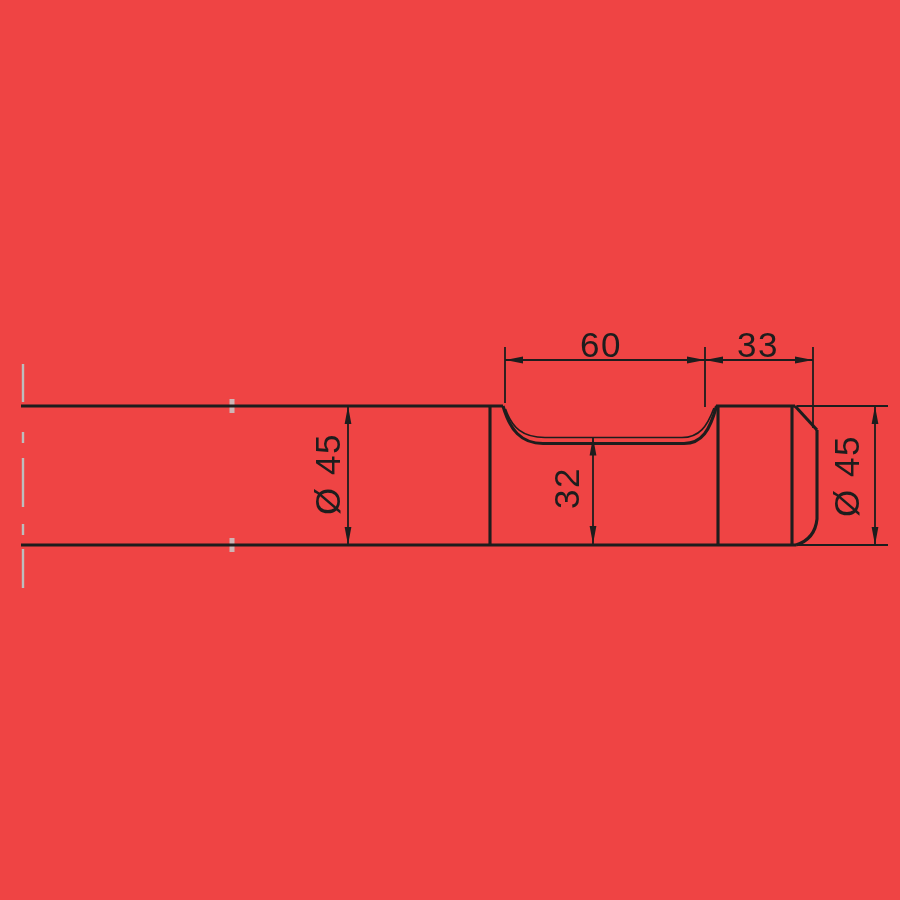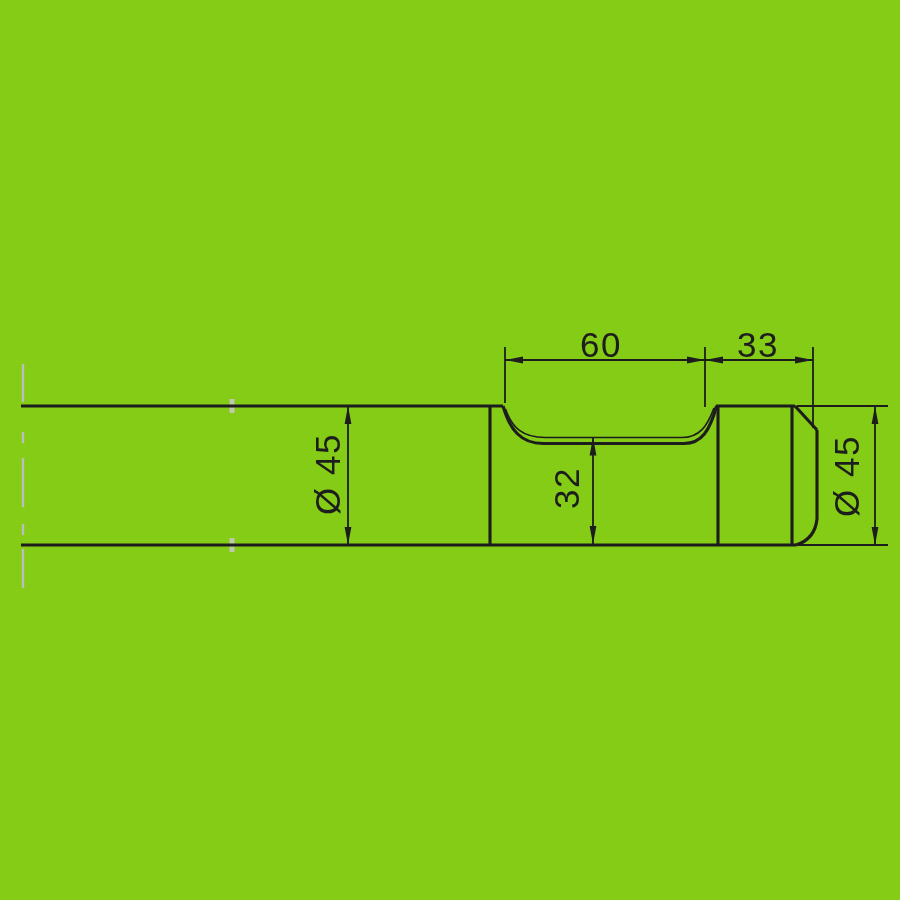--- a/index.html
+++ b/index.html
@@ -8,21 +8,21 @@
     background: #ffffff;
     width: 900px;
     height: 900px;
     overflow: hidden;
     font-family: "Liberation Sans", sans-serif;
   }
   .canvas {
     position: relative;
     width: 900px;
     height: 900px;
-    background: #84cc16;
+    background: #ef4444;
   }
   svg { display: block; }
   .dim-text {
     font-family: "Liberation Sans", sans-serif;
     font-size: 35px;
     letter-spacing: 1.5px;
     fill: #1d1d1d;
   }
 </style>
 </head>

